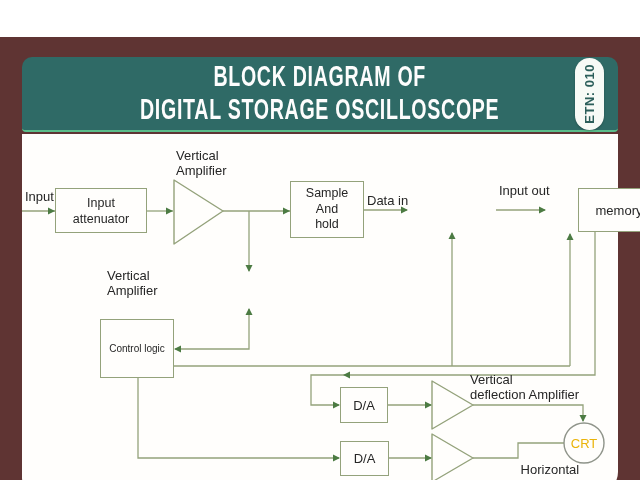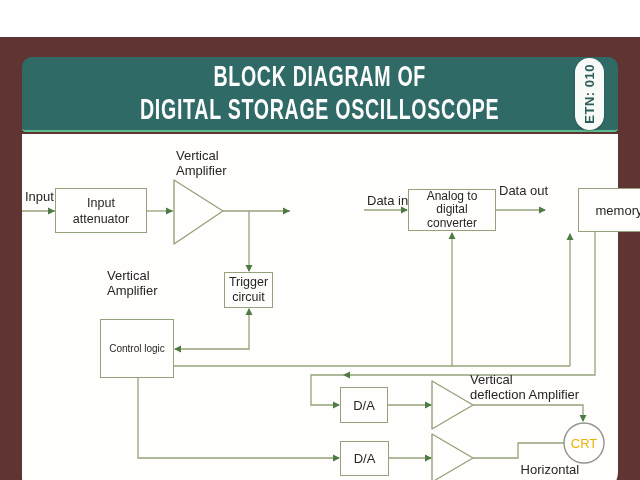--- a/index.html
+++ b/index.html
@@ -154,36 +154,34 @@
       <polygon points="340,368 333,364.5 333,371.5"></polygon>
       <polygon points="340,421 333,417.5 333,424.5"></polygon>
       <polygon points="432,368 425,364.5 425,371.5"></polygon>
       <polygon points="432,421 425,417.5 425,424.5"></polygon>
       <polygon points="583,385 579.5,378 586.5,378"></polygon>
     </g>
   </svg>
 
   <div class="box box-input-attenuator">Input
 attenuator</div>
-  <div class="box box-adc">Analog to
-digital
-converter</div>
+  <div class="box box-sample-hold">Sample
+And
+hold</div>
   <div class="box box-memory">memory</div>
-  <div class="box box-trigger">Trigger
-circuit</div>
   <div class="box box-control-logic">Control logic</div>
   <div class="box box-da1">D/A</div>
   <div class="box box-da2">D/A</div>
   <div class="crt-text">CRT</div>
 
   <div class="lbl lbl-input">Input</div>
   <div class="lbl lbl-vert-amp-top">Vertical
 Amplifier</div>
   <div class="lbl lbl-vert-amp-mid">Vertical
 Amplifier</div>
   <div class="lbl lbl-data-in">Data in</div>
-  <div class="lbl lbl-data-out">Data out</div>
+  <div class="lbl lbl-data-out">Input out</div>
   <div class="lbl lbl-vert-defl">Vertical
 deflection Amplifier</div>
   <div class="lbl lbl-horiz-defl">Horizontal
 deflection Amplifier</div>
 
 </div>
 
 </body></html>

